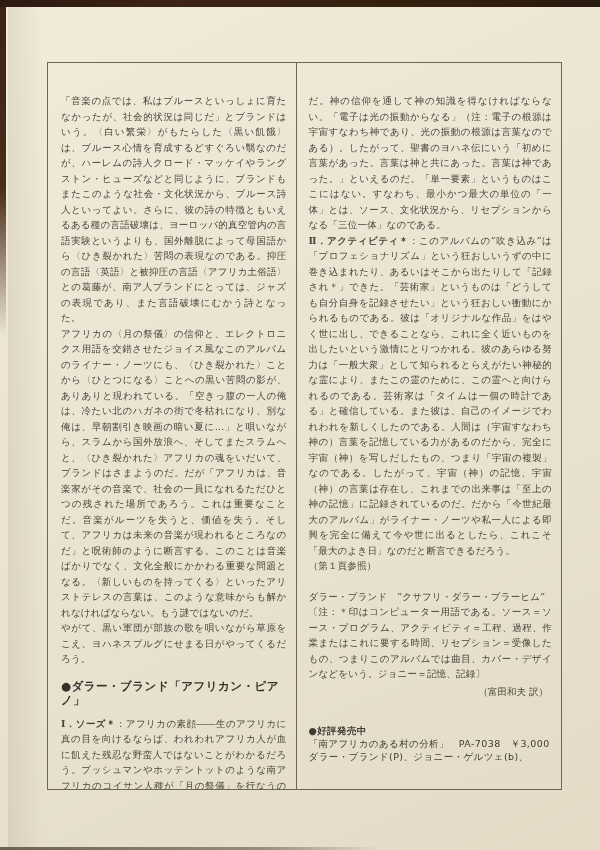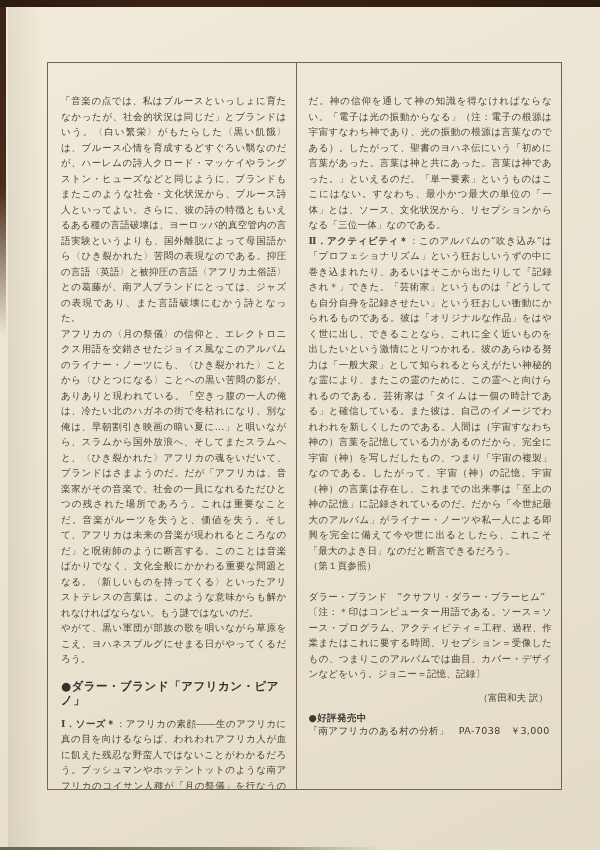--- a/index.html
+++ b/index.html
@@ -25,24 +25,24 @@
   .col-right{width:265px;padding:30px 9px 8px 12px;position:relative;}
   p{margin:0;font-size:9.5px;line-height:15.5px;text-align:justify;
     letter-spacing:0.2px;}
   .b{font-weight:bold;}
   .credit{font-size:9.5px;line-height:15.5px;text-align:right;padding-right:6px;}
   .heading{
     font-family:"DejaVu Sans",sans-serif;font-weight:bold;color:#34302a;
     font-size:11.5px;line-height:14px;margin:12px 0 9px 0;letter-spacing:0.5px;
   }
   .mt16{margin-top:15px;}
-  .tcredit{font-size:9.5px;line-height:15.5px;text-align:right;padding-right:4px;margin-top:8px;}
+  .tcredit{font-size:9.5px;line-height:15.5px;text-align:right;padding-right:4px;margin-top:2px;}
   .ad{font-family:"DejaVu Sans",sans-serif;font-size:9.5px;line-height:13px;
     text-align:left;letter-spacing:0.4px;color:#403b33;}
-  .ad-first{margin-top:6px;}
+  .ad-first{margin-top:25px;}
 </style>
 </head>
 <body>
 
 <div class="strip-top"></div>
 <div class="strip-left"></div>
 <div class="strip-bottom"></div>
 <div class="shadow-col"></div>
 
 <div class="frame">
@@ -58,16 +58,17 @@
   <div class="col col-right">
     <p>だ。神の信仰を通して神の知識を得なければならない。「電子は光の振動からなる」（注：電子の根源は宇宙すなわち神であり、光の振動の根源は言葉なのである）。したがって、聖書のヨハネ伝にいう「初めに言葉があった。言葉は神と共にあった。言葉は神であった。」といえるのだ。「単一要素」というものはここにはない。すなわち、最小かつ最大の単位の「一体」とは、ソース、文化状況から、リセプションからなる「三位一体」なのである。</p>
     <p><span class="b">Ⅱ．アクティビティ＊</span><span>：このアルバムの”吹き込み”は「プロフェショナリズム」という狂おしいうずの中に巻き込まれたり、あるいはそこから出たりして「記録され＊」できた。「芸術家」というものは「どうしても自分自身を記録させたい」という狂おしい衝動にかられるものである。彼は「オリジナルな作品」をはやく世に出し、できることなら、これに全く近いものを出したいという激情にとりつかれる。彼のあらゆる努力は「一般大衆」として知られるとらえがたい神秘的な霊により、またこの霊のために、この霊へと向けられるのである。芸術家は「タイムは一個の時計である」と確信している。また彼は、自己のイメージでわれわれを新しくしたのである。人間は（宇宙すなわち神の）言葉を記憶している力があるのだから、完全に宇宙（神）を写しだしたもの、つまり「宇宙の複製」なのである。したがって、宇宙（神）の記憶、宇宙（神）の言葉は存在し、これまでの出来事は「至上の神の記憶」に記録されているのだ。だから「今世紀最大のアルバム」がライナー・ノーツや私一人による即興を完全に備えて今や世に出るとしたら、これこそ「最大のよき日」なのだと断言できるだろう。</span></p>
     <p>（第１頁参照）</p>
     <p class="mt16">ダラー・ブランド　”クサフリ・ダラー・ブラーヒム”</p>
     <p>〔注：＊印はコンピューター用語である。ソース＝ソース・プログラム、アクティビティ＝工程、過程、作業またはこれに要する時間、リセプション＝受像したもの、つまりこのアルバムでは曲目、カバー・デザインなどをいう。ジョニー＝記憶、記録〕</p>
     <div class="tcredit">（富田和夫 訳）</div>
 
     <p class="ad b ad-first">●好評発売中</p>
     <p class="ad">「南アフリカのある村の分析」　PA-7038　￥3,000</p>
+    <p class="ad">ダラー・ブランド(P)、ジョニー・ゲルツェ(b)、</p>
 
   </div>
 
 </div>
 
 </body></html>

